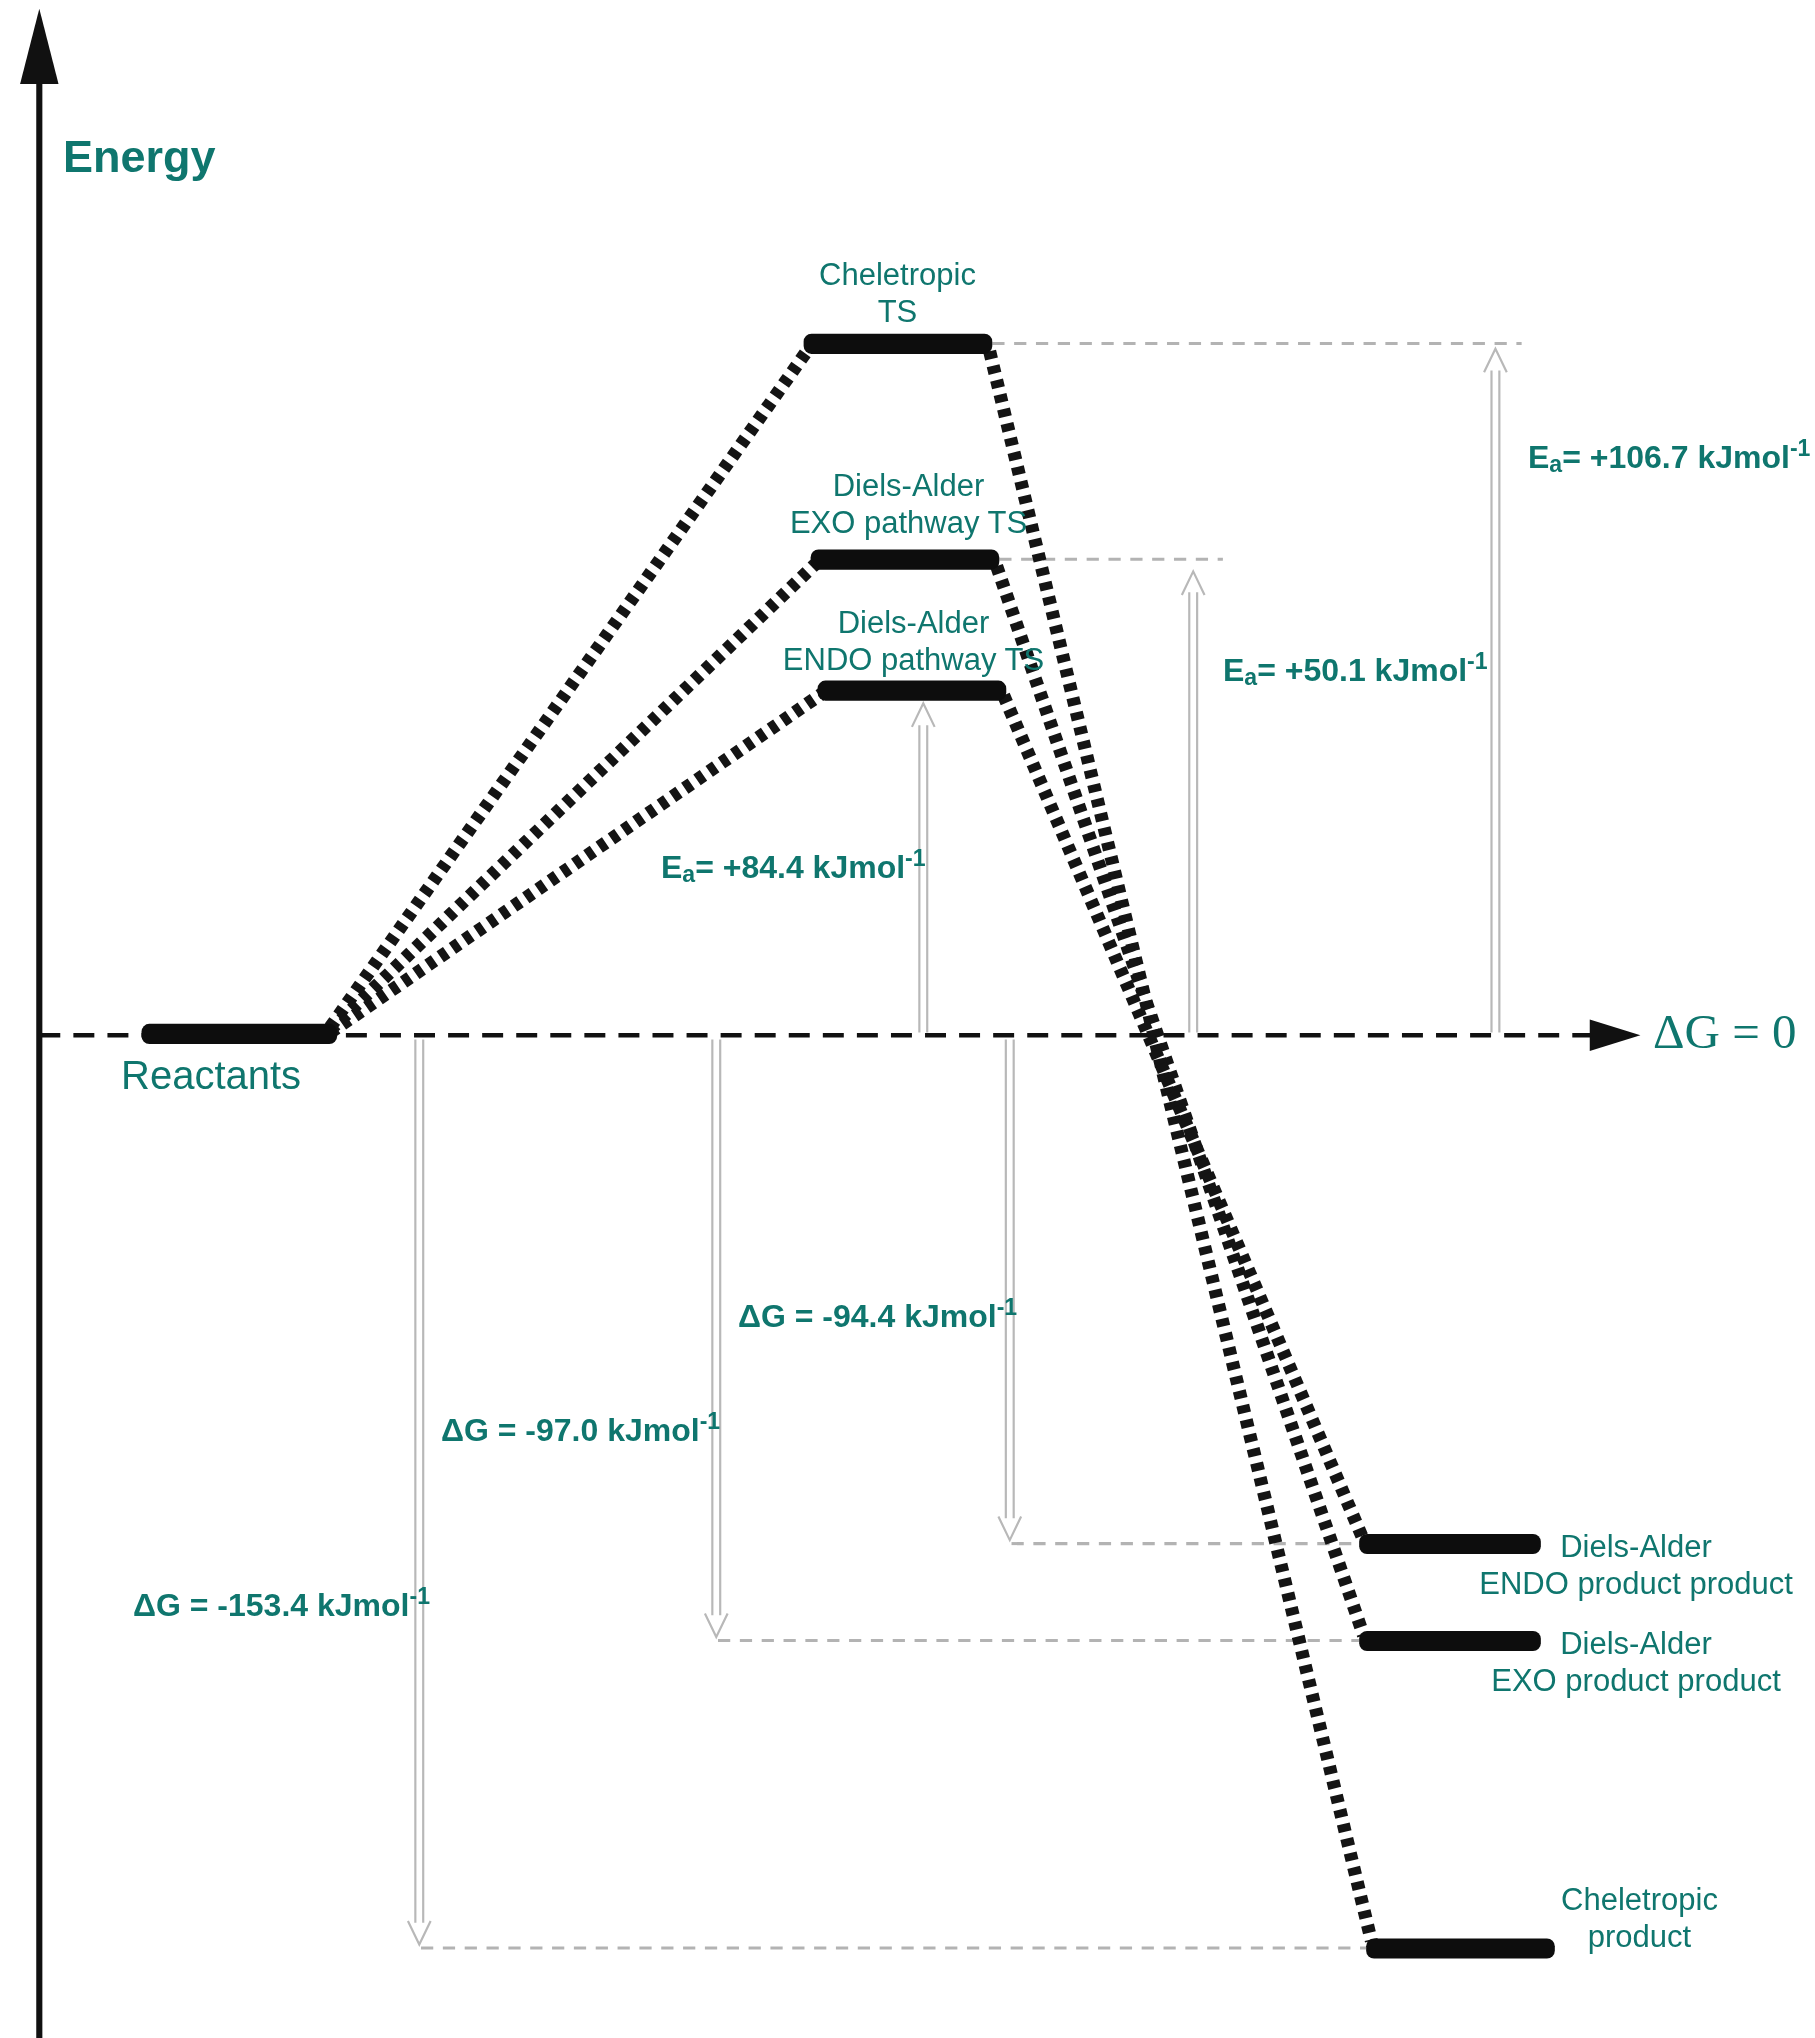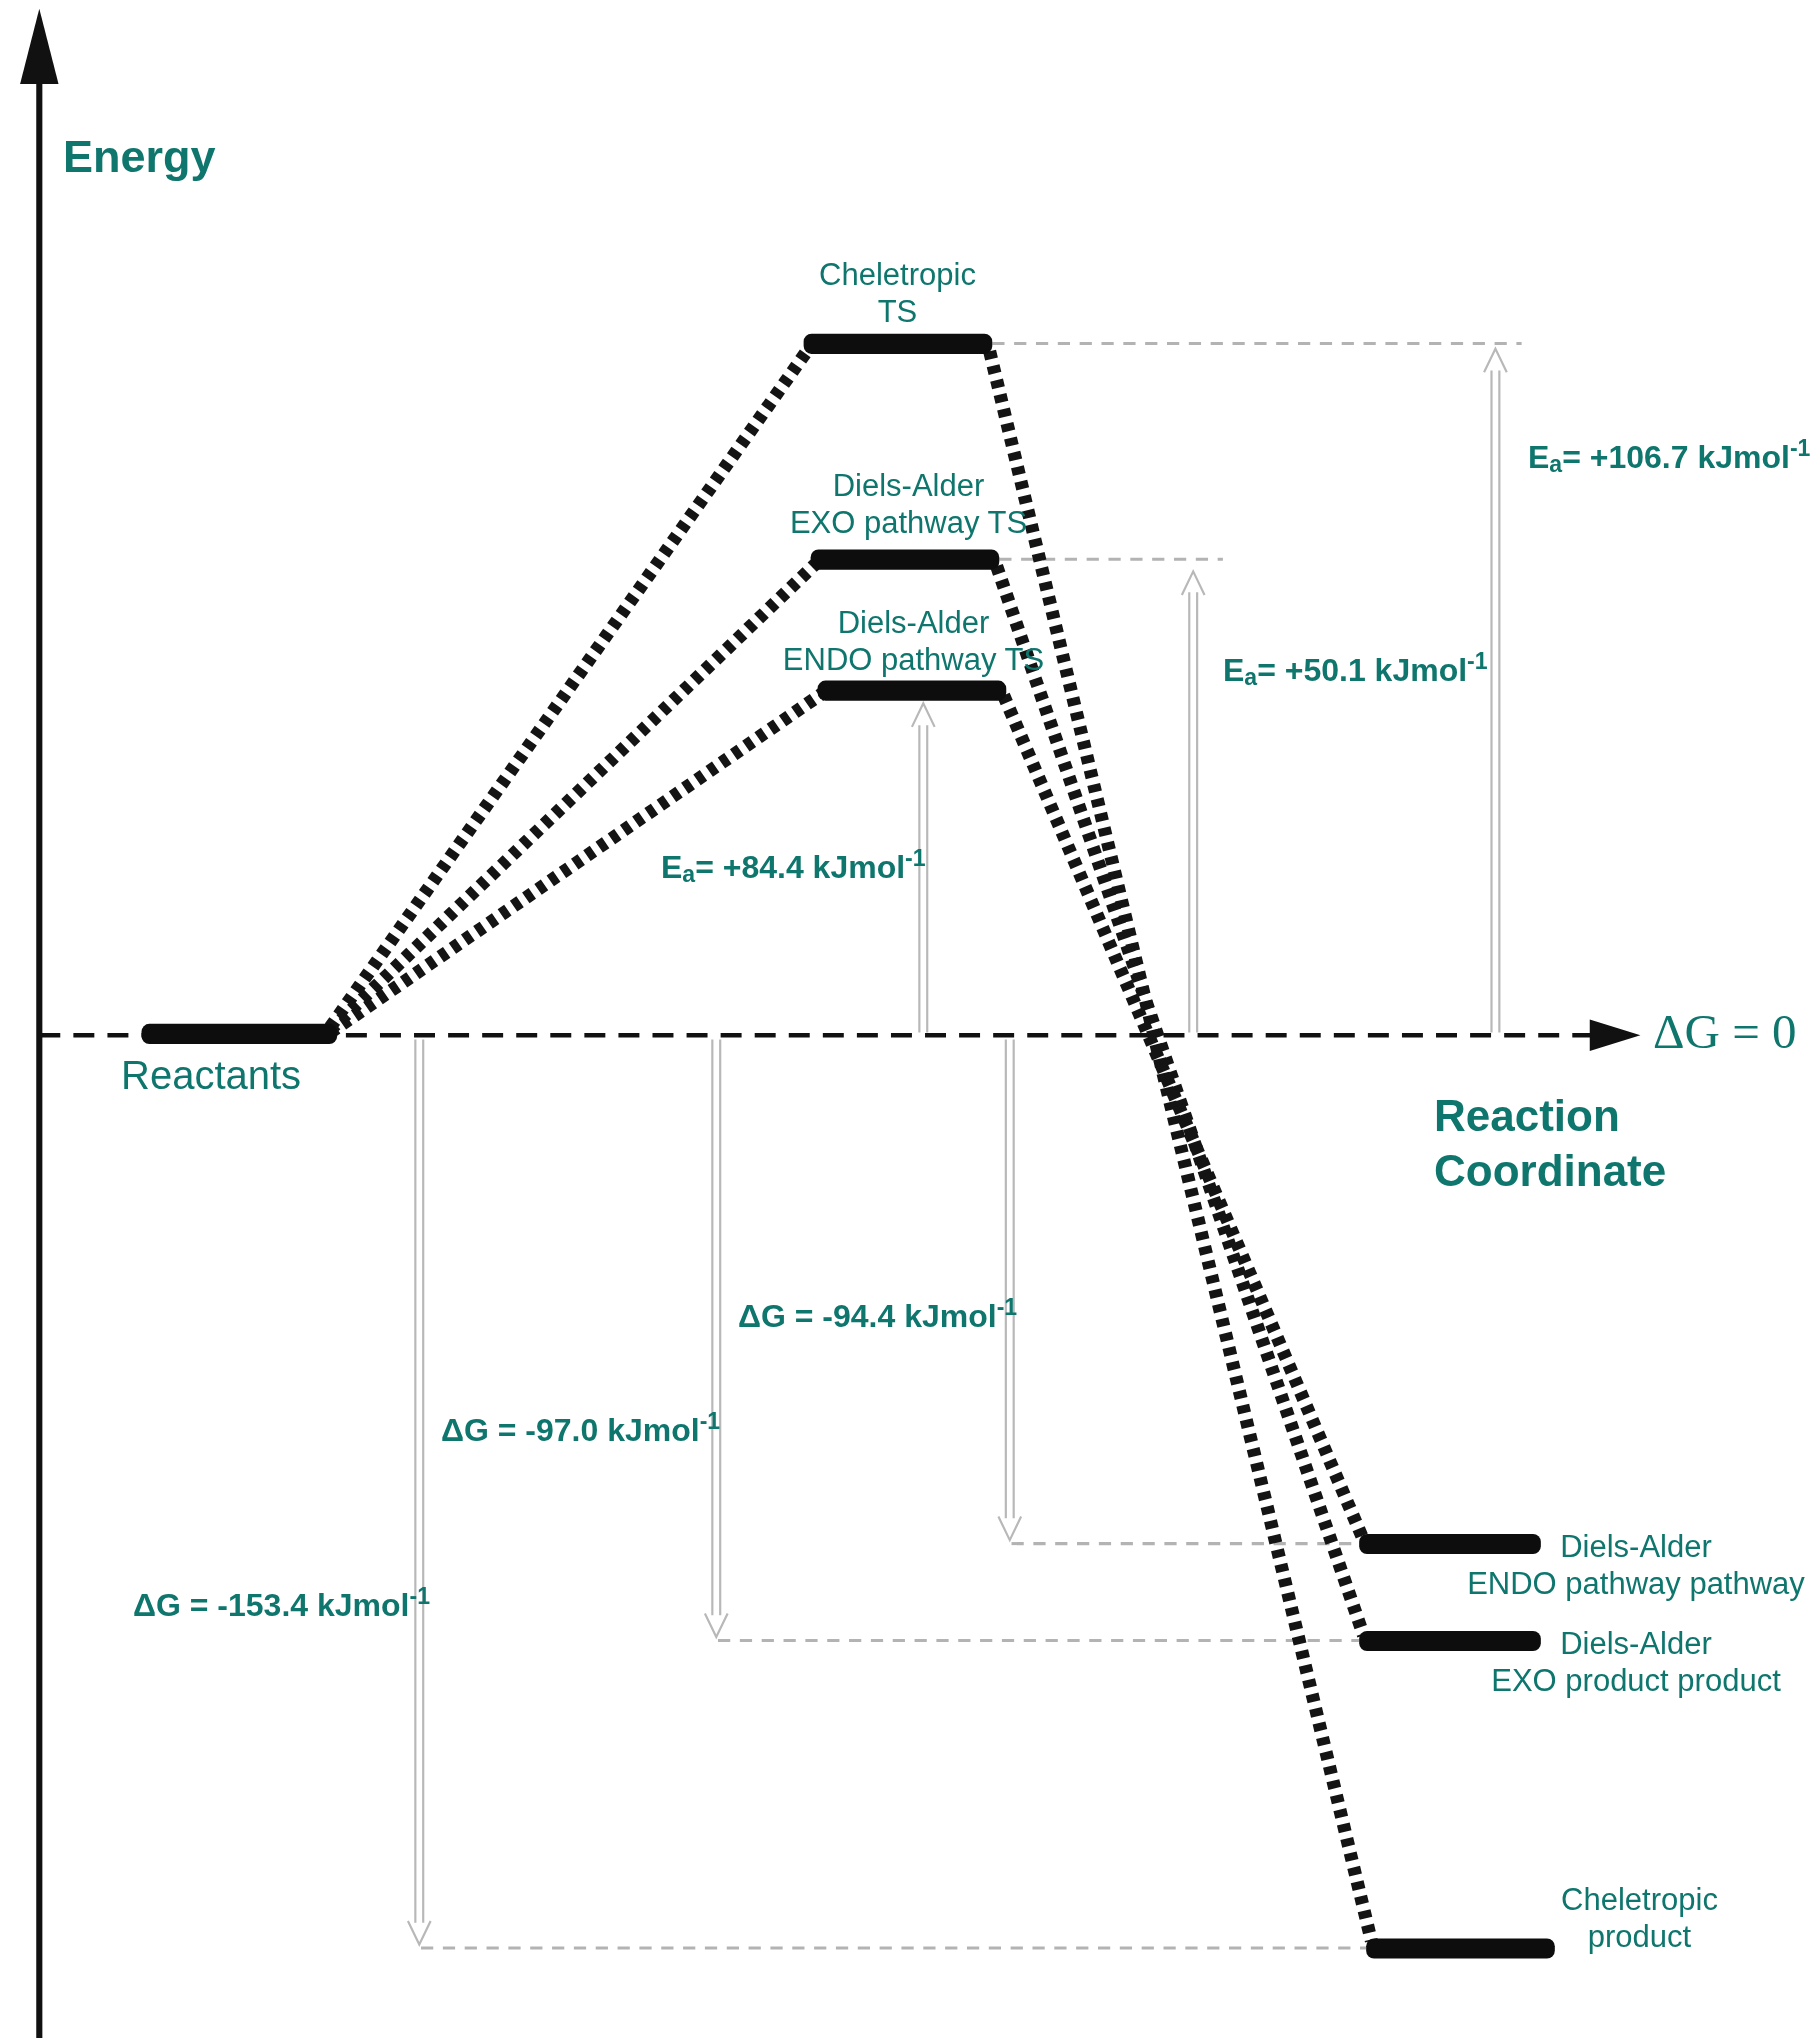--- a/index.html
+++ b/index.html
@@ -130,36 +130,32 @@
   </div>
 
   <div class="lbl ann eachel"><span>E</span><sub>a</sub><span>= +106.7 kJmol</span><sup>-1</sup></div>
 
   <div class="lbl ann eaexo"><span>E</span><sub>a</sub><span>= +50.1 kJmol</span><sup>-1</sup></div>
 
   <div class="lbl ann eaendo"><span>E</span><sub>a</sub><span>= +84.4 kJmol</span><sup>-1</sup></div>
 
   <div class="lbl dg0">ΔG = 0</div>
 
-  <div class="lbl two rc">
-    <div>Reaction</div>
-    <div>Coordinate</div>
-  </div>
 
   <div class="lbl reactants">Reactants</div>
 
   <div class="lbl ann dgendo"><span>ΔG = -94.4 kJmol</span><sup>-1</sup></div>
 
   <div class="lbl ann dgexo"><span>ΔG = -97.0 kJmol</span><sup>-1</sup></div>
 
   <div class="lbl ann dgchel"><span>ΔG = -153.4 kJmol</span><sup>-1</sup></div>
 
   <div class="lbl two prodlabel endoprod">
     <div>Diels-Alder</div>
-    <div>ENDO pathway pathway</div>
+    <div>ENDO product product</div>
   </div>
 
   <div class="lbl two prodlabel exoprod">
     <div>Diels-Alder</div>
     <div>EXO product product</div>
   </div>
 
   <div class="lbl two prodlabel chelprod">
     <div>Cheletropic</div>
     <div>product</div>

